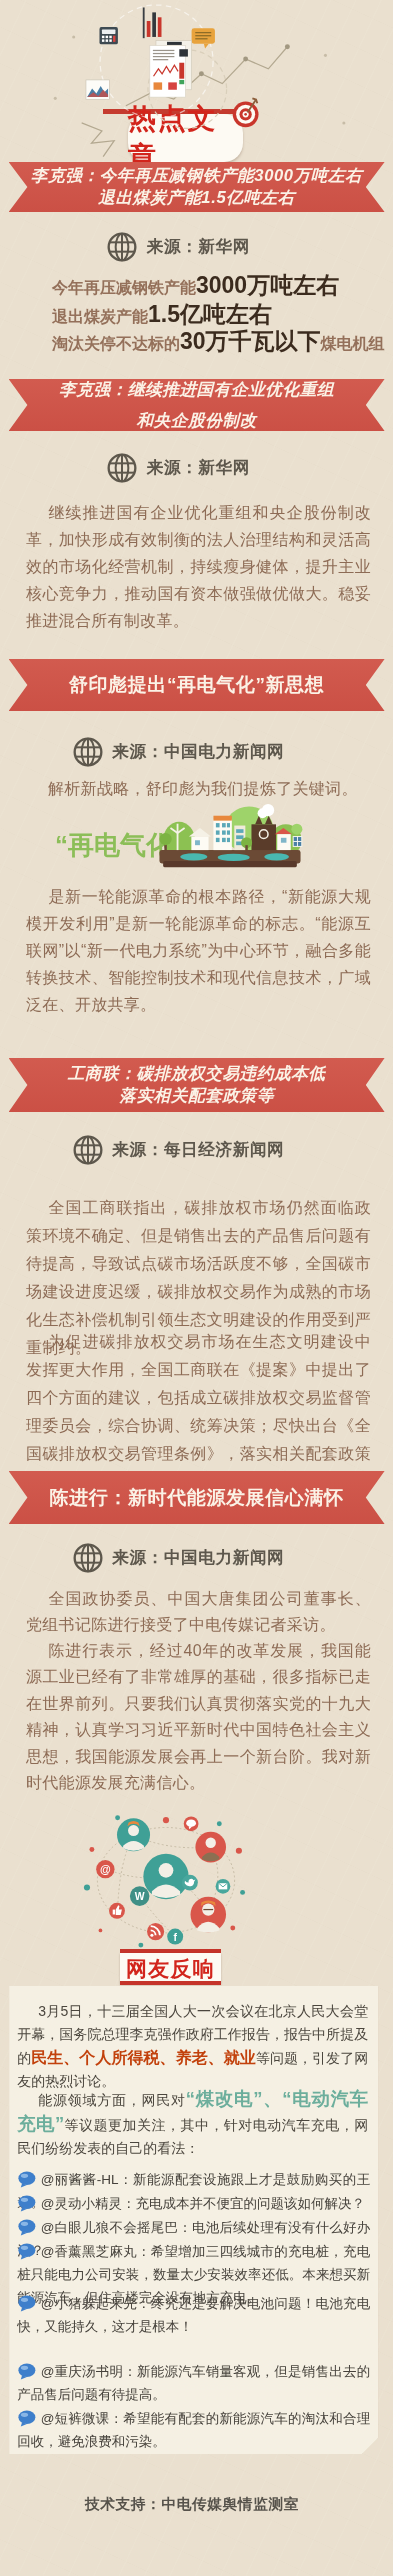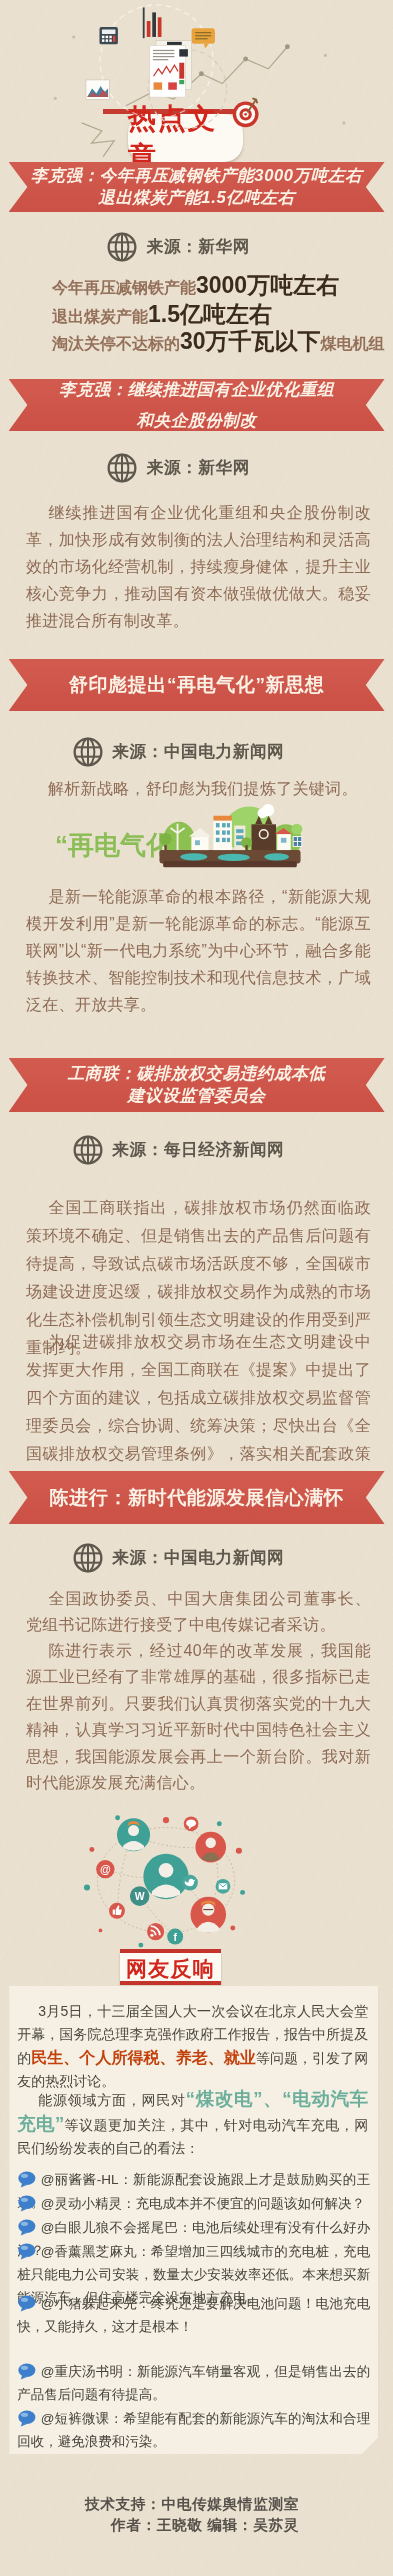--- a/index.html
+++ b/index.html
@@ -271,21 +271,21 @@
       <circle cx="146" cy="66" r="9" fill="#7CB342"></circle>
         <rect x="144" y="70" width="4" height="8" fill="#6B4A35"></rect>
       <circle cx="228" cy="44" r="9" fill="#9ED36A"></circle>
     </g>
   </svg>
 
   <div class="para" style="top:883px;">是新一轮能源革命的根本路径，“新能源大规模开发利用”是新一轮能源革命的标志。“能源互联网”以“新一代电力系统”为中心环节，融合多能转换技术、智能控制技术和现代信息技术，广域泛在、开放共享。</div>
 
   <div class="ribbon" style="top:1058px;height:54px;">
     <span class="l2">工商联：碳排放权交易违约成本低</span>
-    <span class="l2">建议设监管委员会</span>
+    <span class="l2">落实相关配套政策等</span>
   </div>
   <div class="source-row" style="top:1134px;">
     <svg class="globe" viewBox="0 0 48 48">
       <circle cx="24" cy="24" r="20" fill="none" stroke="#5D574C" stroke-width="3.5"></circle>
       <ellipse cx="24" cy="24" rx="9.5" ry="20" fill="none" stroke="#5D574C" stroke-width="3"></ellipse>
       <line x1="6" y1="17" x2="42" y2="17" stroke="#5D574C" stroke-width="3"></line>
       <line x1="6" y1="31" x2="42" y2="31" stroke="#5D574C" stroke-width="3"></line>
       <line x1="24" y1="4" x2="24" y2="44" stroke="#5D574C" stroke-width="3"></line>
     </svg>
     <span class="src-label">来源：每日经济新闻网</span>
@@ -457,16 +457,15 @@
           <ellipse cx="16" cy="12" rx="14" ry="11" fill="#3E7FCB"></ellipse>
           <polygon points="8,20 16,23 6,27" fill="#3E7FCB"></polygon>
           <ellipse cx="12" cy="8" rx="6" ry="3.5" fill="#9EC4EC" opacity=".8"></ellipse>
         </svg><span>@短裤微课：希望能有配套的新能源汽车的淘汰和合理回收，避免浪费和污染。</span>
     </div>
     <div class="fold"></div>
   </div>
 
   <div class="footer">
     <div>技术支持：中电传媒舆情监测室</div>
-    <div>作者：王晓敬  编辑：吴苏灵</div>
   </div>
 </div>
 
 
 </body></html>

